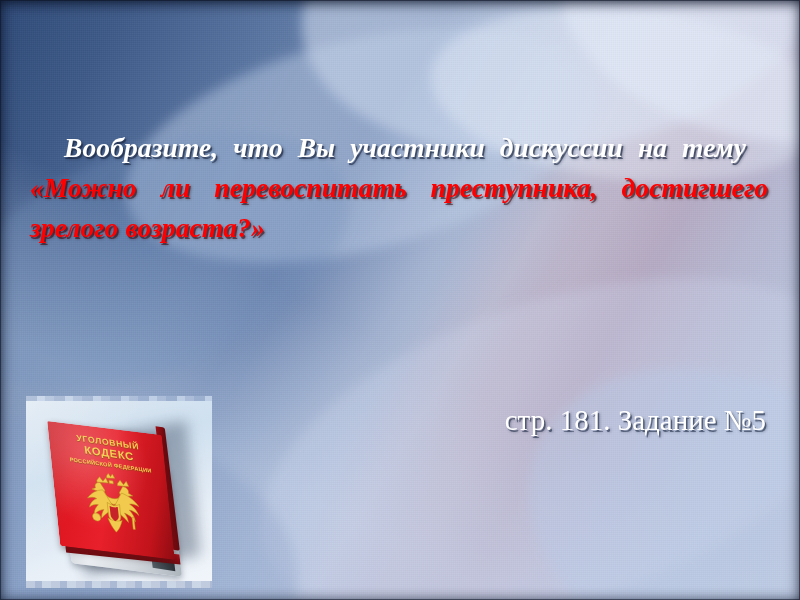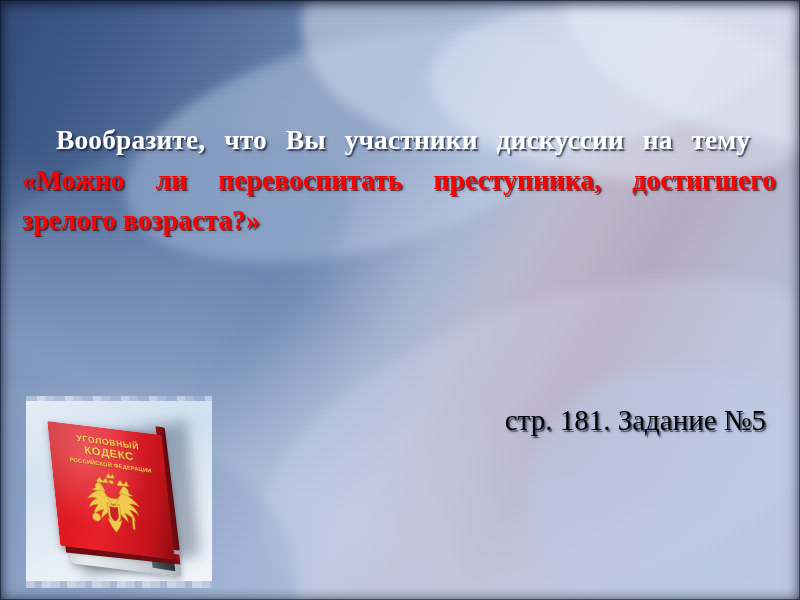--- a/index.html
+++ b/index.html
@@ -133,51 +133,52 @@
   }
 
   
   .text-block {
     position: absolute;
     left: 18px;
     top: 116px;
     width: 762px;
   }
   .para {
-    margin: 4px;
+    margin: 12px;
     text-align: justify;
     font-weight: bold;
     font-size: 27.5px;
     line-height: 40px;
     letter-spacing: .1px;
     color: #ffffff;
     text-shadow:
       1.5px 1.5px 0 rgba(28,40,66,0.60),
       2px 2px 3px rgba(20,30,55,0.45);
+    font-style: italic;
   }
   .para-1 { text-indent: 34px; }
   .para-2 { text-indent: 24px; margin-top: 2px; }
   .para .quote {
     color: #ff0000;
     text-shadow:
       1.5px 1.5px 0 rgba(60,8,12,0.55),
       2px 2px 3px rgba(40,5,8,0.40);
   }
 
   .footer-line {
     position: absolute;
     left: 18px;
     top: 404px;
     width: 762px;
     text-align: right;
     padding-right: 14px;
     box-sizing: border-box;
     font-size: 29px;
     font-weight: normal;
-    color: #000000;
+    color: #ffffff;
     text-shadow:
       1.5px 1.5px 0 rgba(28,40,66,0.55),
       2px 2px 3px rgba(20,30,55,0.40);
   }
 
   
   .book-photo {
     position: absolute;
     left: 26px;
     top: 396px;

